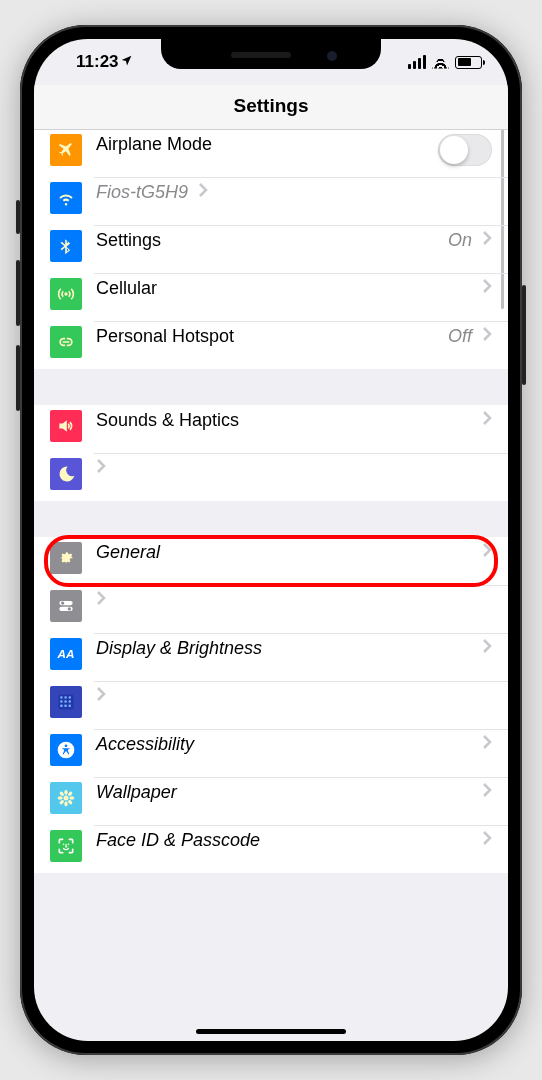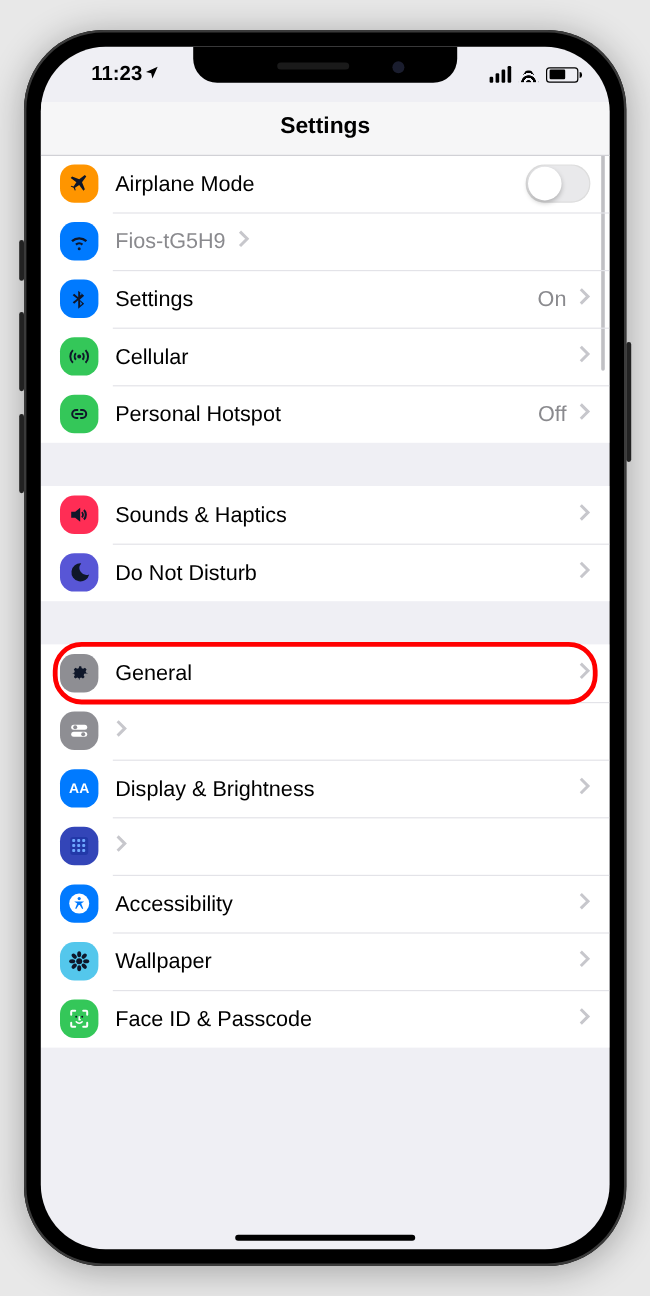--- a/index.html
+++ b/index.html
@@ -56,38 +56,38 @@
     .battery::after{content:"";position:absolute;right:-4px;top:3px;width:2.5px;height:5px;background:#000;border-radius:0 2px 2px 0;}
     .battery-fill{position:absolute;left:1.5px;top:1.5px;bottom:1.5px;width:55%;background:#000;border-radius:1px;}
     .nav-title{
       background:#f7f7f7cc;
       text-align:center; font-size:19px; font-weight:700;
       padding:10px 12px 12px; border-bottom:1px solid #d1d1d6;
       position:relative; z-index:10; color:#000;
     }
     .content{position:absolute;top:90px;left:0;right:0;bottom:0;overflow-y:auto;}
     .group{background:#fff;margin-bottom:36px;}
-    .group:last-child{margin-bottom:0;}
+    .group:last-child{margin-bottom:0;font-style:italic;}
     .row{
-      display:flex; align-items:center;
+      display:flex; 
       min-height:48px; padding:5px 16px 5px 16px;
       position:relative;
     }
     .row+.row::before{
       content:""; position:absolute; left:60px; right:0; top:0;
       height:1px; background:#e3e3e8;
     }
     .icon{
-      width:32px;height:32px;border-radius:12px;
+      width:32px;height:32px;border-radius:2px;
       display:flex;align-items:center;justify-content:center;
-      flex-shrink:0; margin-right:14px; color:#0f172a;
+      flex-shrink:0; margin-right:14px; color:#fef9c3;
     }
     .icon svg{width:20px;height:20px;fill:currentColor;}
     .row-label{font-size:18px;color:#000;flex:1;}
-    .row-value{font-size:18px;color:#8a8a8e;margin-right:10px;}
+    .row-value{font-size:18px;color:#8a8a8e;margin-right:10px;font-style:italic;}
     .chev{color:#c7c7cc;}
     .chev svg{width:10px;height:16px;fill:none;stroke:currentColor;stroke-width:2.5;}
     .toggle{
       width:54px;height:32px;border-radius:16px;background:#e9e9eb;
       position:relative; box-shadow:inset 0 0 0 1px #ddd;
     }
     .toggle::after{
       content:"";position:absolute;left:2px;top:2px;width:28px;height:28px;
       background:#fff;border-radius:50%;box-shadow:0 2px 4px rgba(0,0,0,.25);
     }
@@ -209,21 +209,20 @@
               <div class="chev"><svg viewBox="0 0 10 16">
                   <path d="M2 2l6 6-6 6"></path>
                 </svg></div>
             </div>
             <div class="row">
               <div class="icon" style="background: rgb(88, 86, 214);">
                 <svg viewBox="0 0 24 24">
                   <path d="M14 3a9 9 0 108 11 7 7 0 01-8-11z"></path>
                 </svg>
               </div>
-              <div class="row-label">Do Not Disturb</div>
               <div class="chev"><svg viewBox="0 0 10 16">
                   <path d="M2 2l6 6-6 6"></path>
                 </svg></div>
             </div>
           </div>
           <div class="group">
             <div class="row">
               <div class="highlight"></div>
               <div class="icon" style="background: rgb(142, 142, 147);">
                 <svg viewBox="0 0 24 24">

